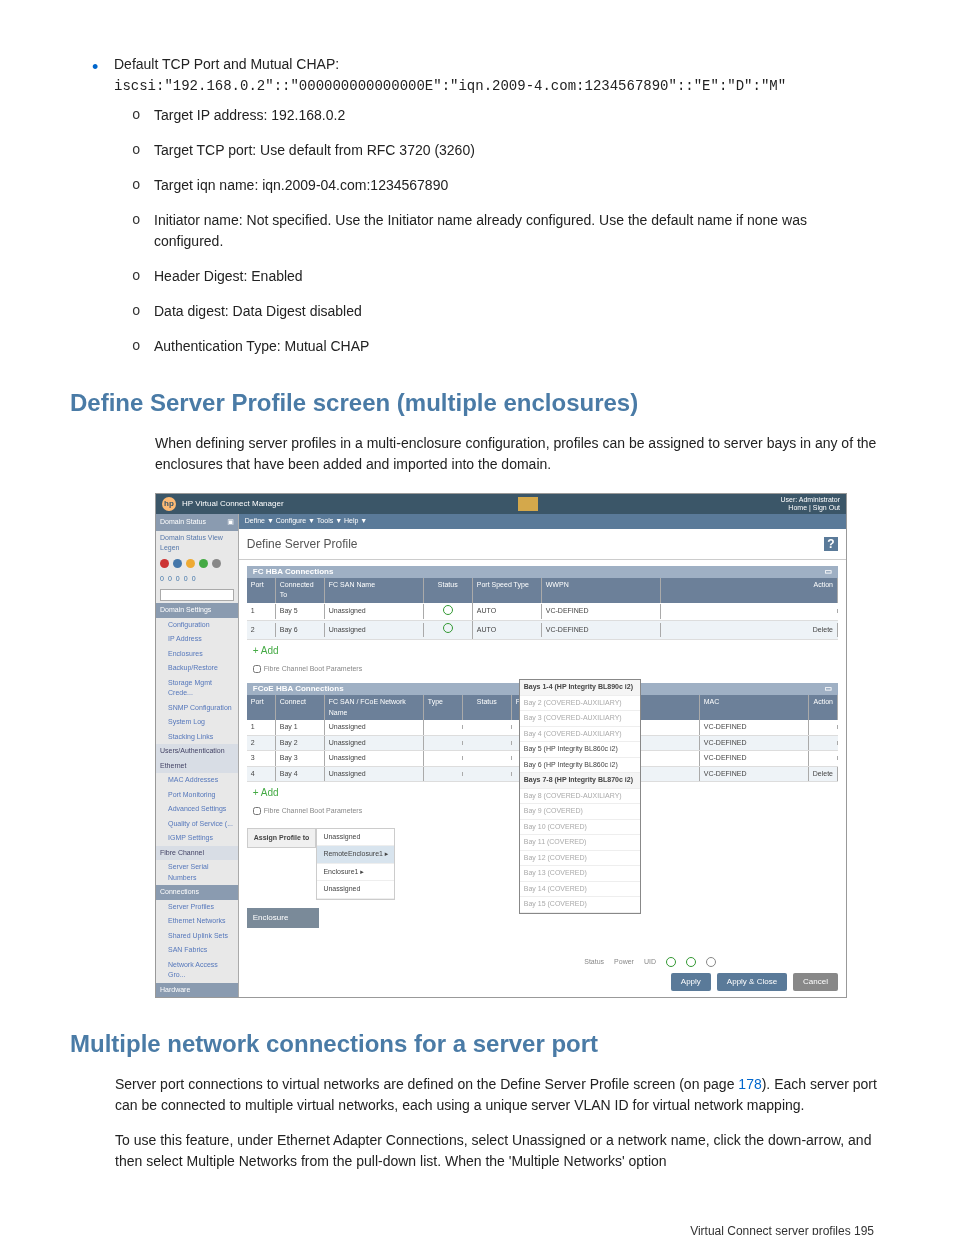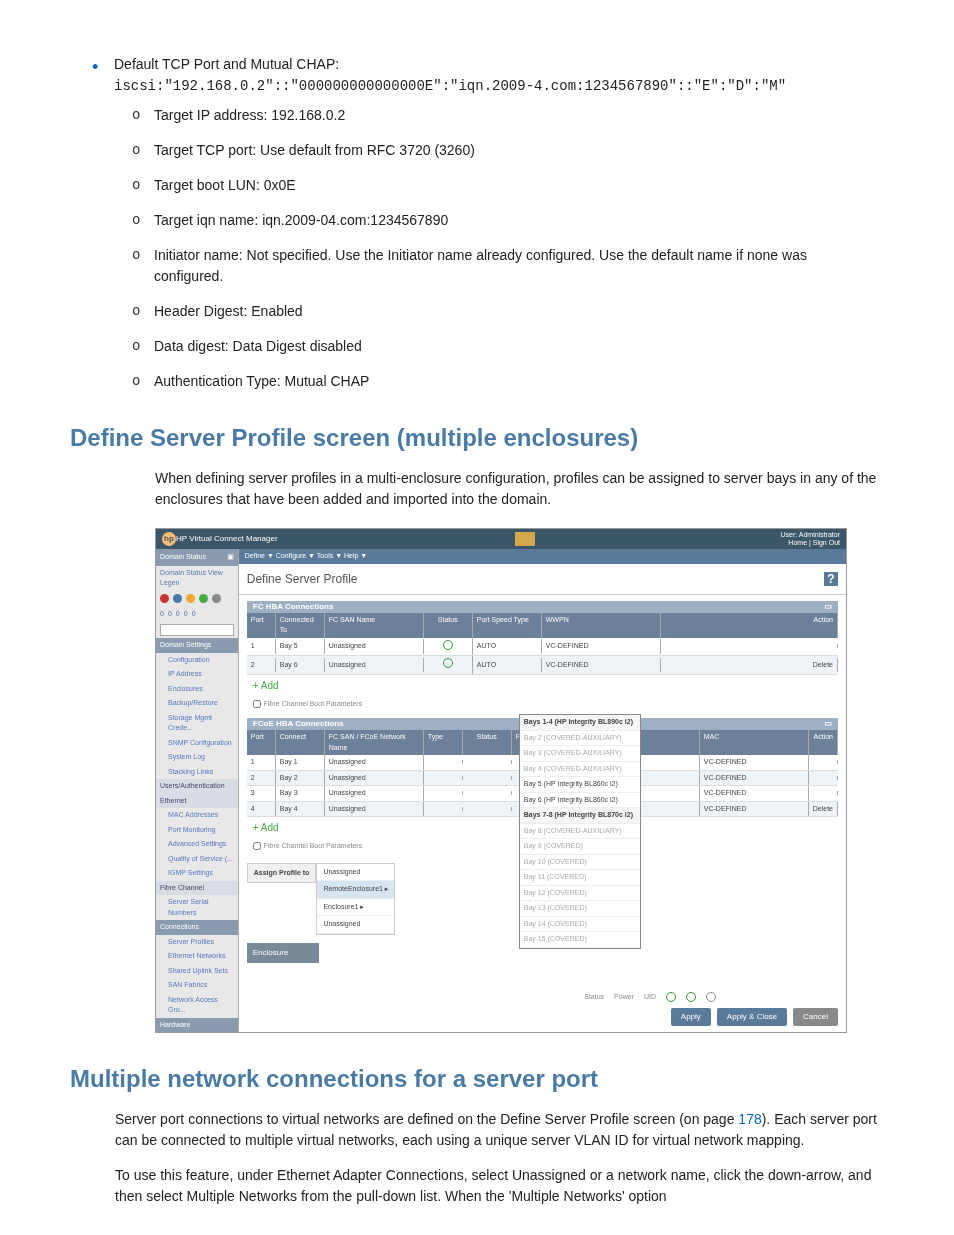--- a/index.html
+++ b/index.html
@@ -10,21 +10,21 @@
 ul.sub>li{position:relative;padding-left:40px;margin-bottom:14px}
 ul.sub>li::before{content:"o";position:absolute;left:18px;font-family:'Courier New',monospace;color:#333}
 .mono{font-family:'Courier New',monospace}
 h2{color:#4a7ba6;font-weight:bold;font-size:24px;margin:28px 0 12px 0;font-family:'Segoe UI Light',Arial,sans-serif}
 p.body{margin:0 0 14px 85px}
 p.body2{margin:0 0 14px 45px}
 b{font-weight:normal}
 a.link{color:#0066cc;text-decoration:none}
 .screenshot{margin:18px 0 18px 85px;width:690px;border:1px solid #999;font-size:8px;font-family:Arial;color:#444;background:#fff}
 .vc-top{background:#3b5668;color:#fff;display:flex;align-items:center;padding:2px 6px;height:16px}
-.vc-logo{width:14px;height:14px;background:#fdba74;border-radius:50%;display:flex;align-items:center;justify-content:center;color:#3b5668;font-weight:bold;font-size:8px}
+.vc-logo{width:14px;height:14px;background:#fdba74;border-radius:50%;margin-right:6px;display:flex;align-items:center;justify-content:center;color:#3b5668;font-weight:bold;font-size:8px}
 .vc-user{margin-left:auto;font-size:7px;text-align:right;line-height:1.1}
 .vc-award{width:20px;height:14px;background:#d4a84b;margin-left:auto;margin-right:8px}
 .vc-body{display:flex;min-height:380px}
 .vc-side{width:100px;background:#e8e8e8;border-right:1px solid #aaa;font-size:7px}
 .vc-side-hdr{background:#8a9bb0;color:#fff;padding:3px 4px;display:flex;justify-content:space-between;align-items:center}
 .vc-side-sub{padding:2px 4px;color:#5577aa}
 .vc-side-icons{padding:3px 4px;display:flex;gap:4px;flex-wrap:wrap}
 .ico{width:9px;height:9px;border-radius:50%}
 .ico.red{background:#c33}.ico.blue{background:#47a}.ico.yel{background:#ea3}.ico.grn{background:#4a4}.ico.gry{background:#888}
 .vc-side-input{margin:2px 4px;height:10px;background:#fff;border:1px solid #aaa}
@@ -66,21 +66,20 @@
 </head>
 <body>
 
 <ul class="bullet">
   <li>
     <span>Default TCP Port and Mutual CHAP:</span><br>
     <span class="mono">iscsi:"192.168.0.2"::"000000000000000E":"iqn.2009-4.com:1234567890"::"E":"D":"M"</span>
     <ul class="sub" id="sub-list">
         <li>Target IP address: 192.168.0.2</li>
         <li>Target TCP port: Use default from RFC 3720 (3260)</li>
-        <li>Target boot LUN: 0x0E</li>
         <li>Target iqn name: iqn.2009-04.com:1234567890</li>
         <li>Initiator name: Not specified. Use the Initiator name already configured. Use the default name if none was configured.</li>
         <li>Header Digest: Enabled</li>
         <li>Data digest: Data Digest disabled</li>
         <li>Authentication Type: Mutual CHAP</li>
       </ul>
   </li>
 </ul>
 
 <h2>Define Server Profile screen (multiple enclosures)</h2>

